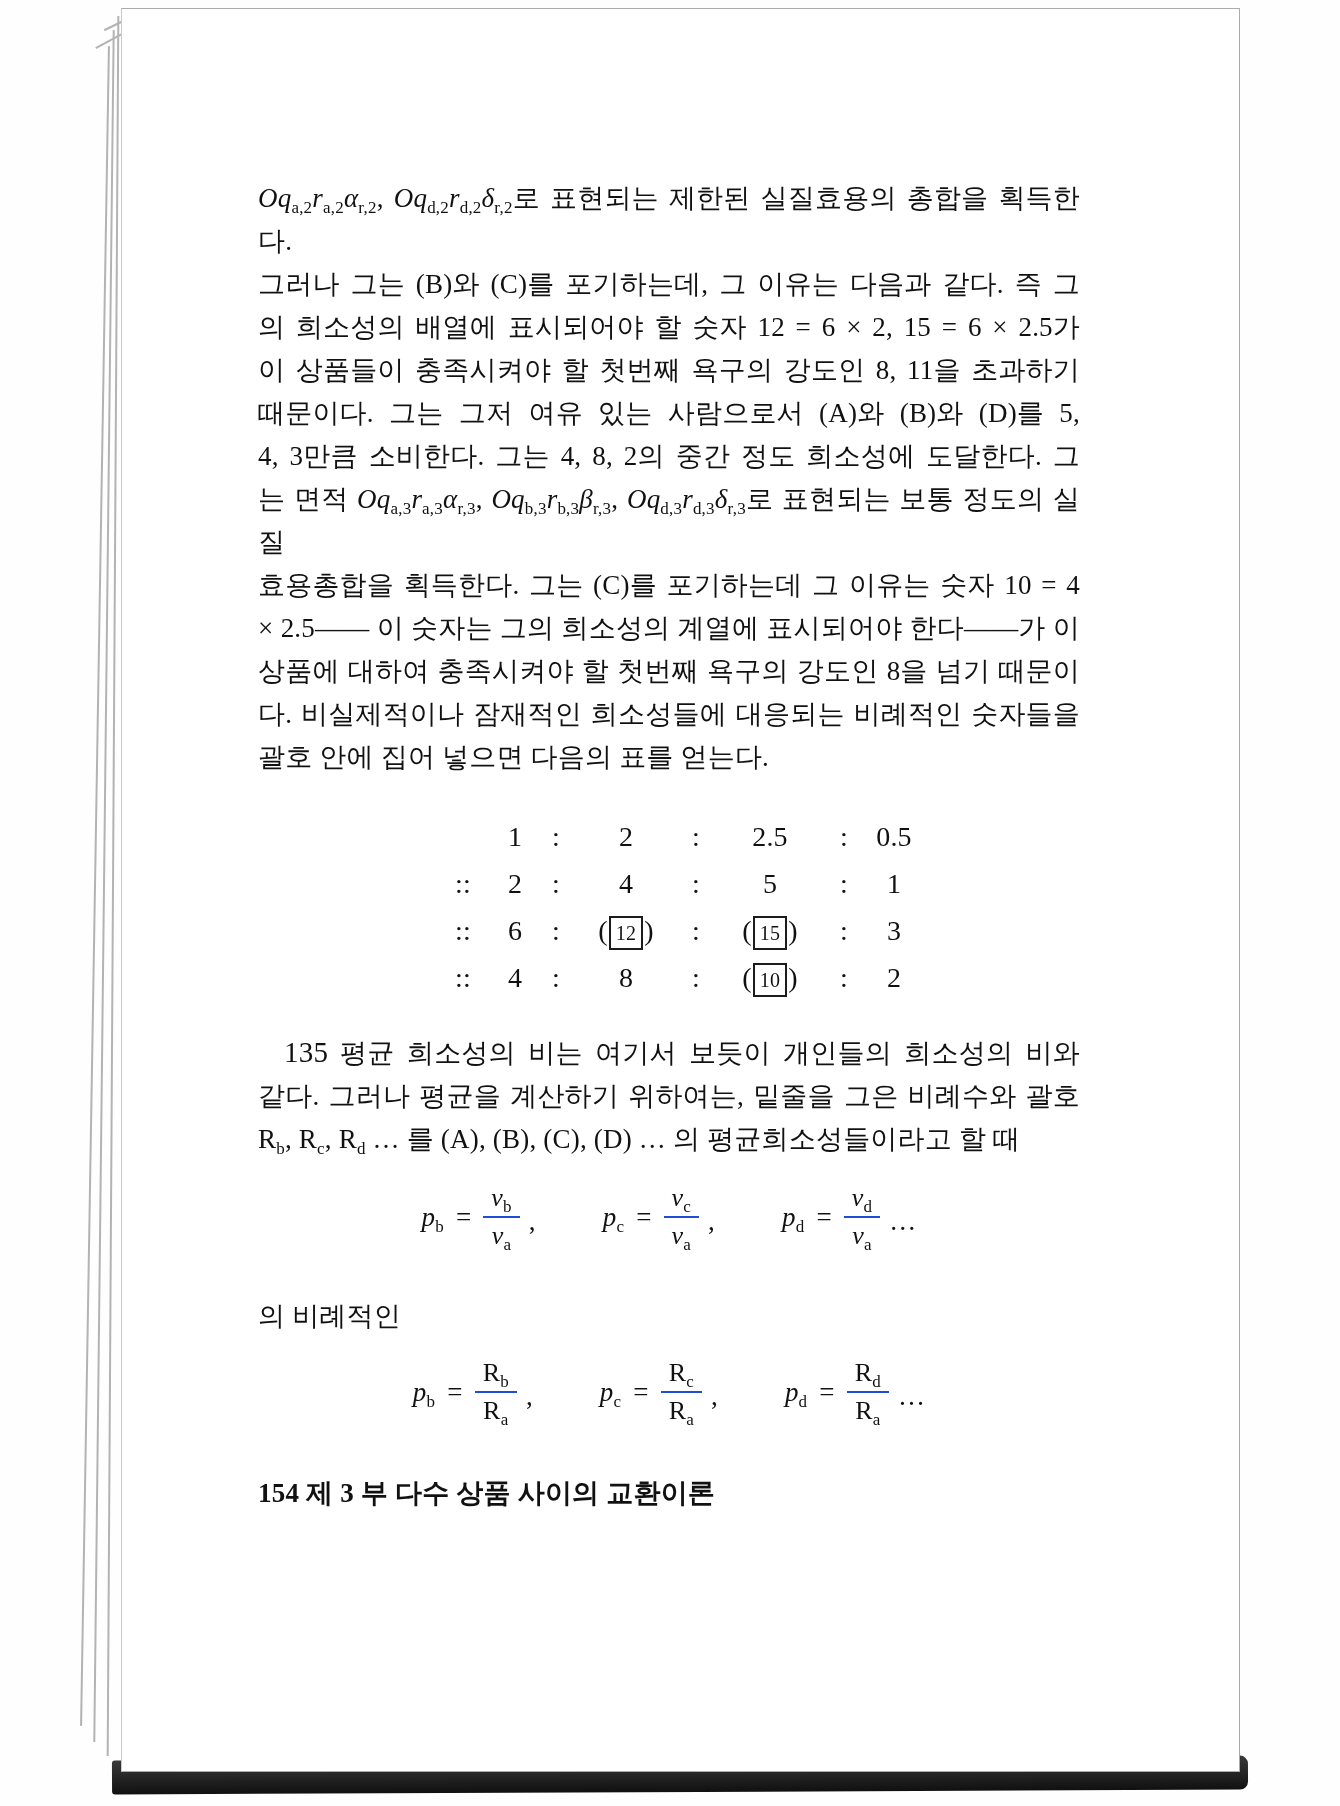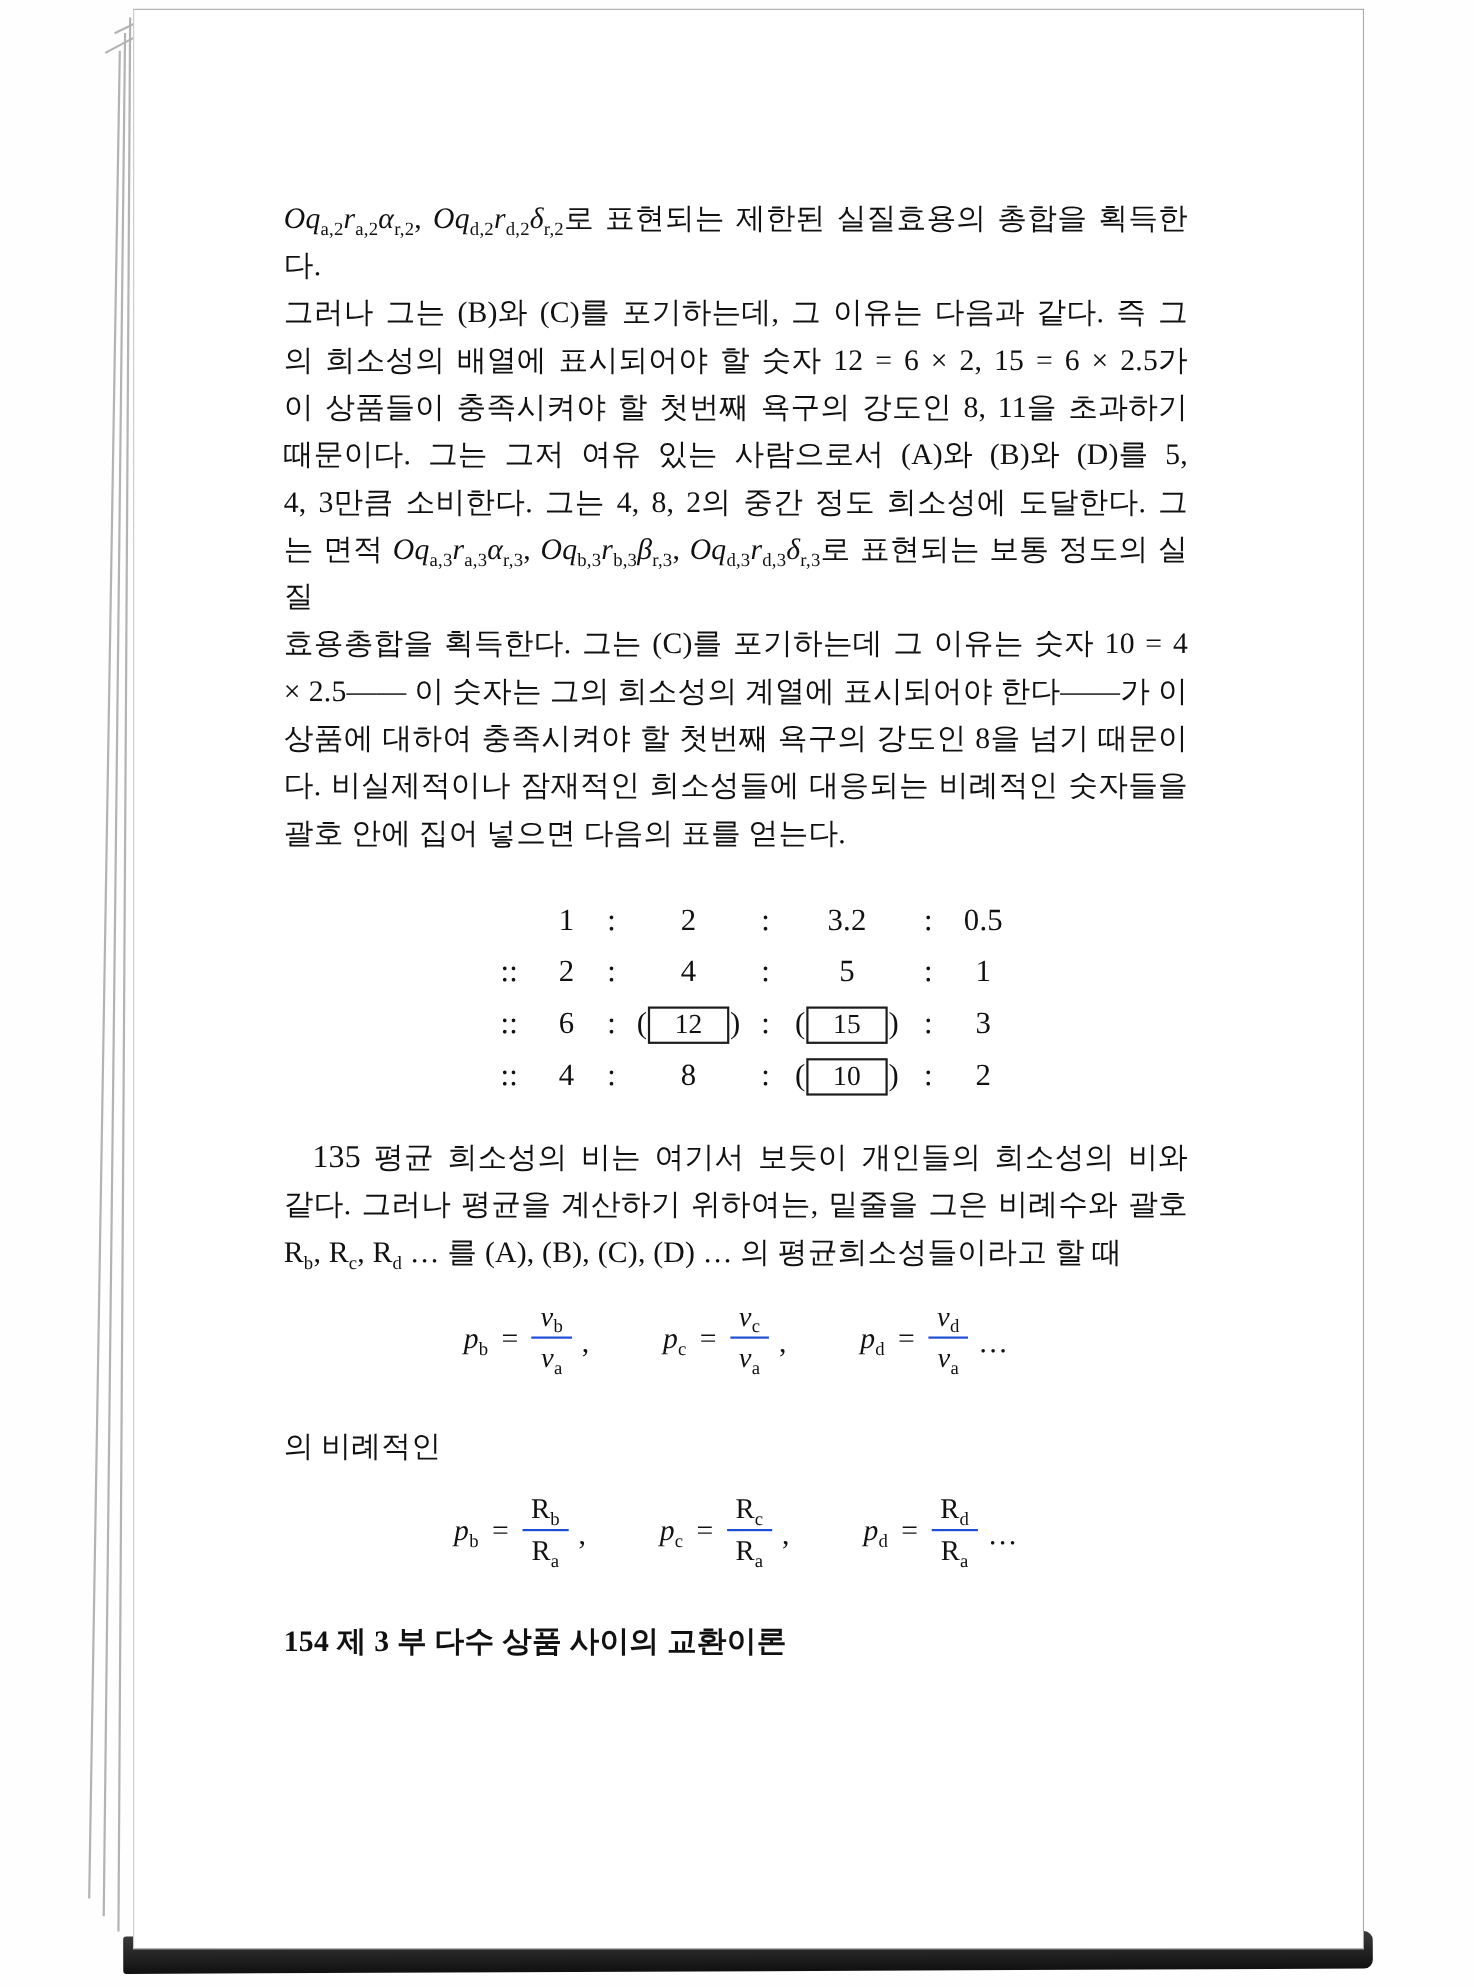--- a/index.html
+++ b/index.html
@@ -50,22 +50,22 @@
   .trow {
     display: grid;
     grid-template-columns: 58px 46px 36px 104px 36px 112px 36px 64px;
     height: 47px; align-items: center;
     font-size: 28px;
   }
   .tpre, .tv, .tc { text-align: center; white-space: nowrap; }
   .boxed {
     display: inline-block;
     border: 2px solid #1c1c1c;
-    padding: 0 22px; margin: 0 1px;
-    font-size: 25px; line-height: 30px;
+    padding: 0 5px; margin: 0 1px;
+    font-size: 20px; line-height: 30px;
   }
 
   
   .sec135 { margin-top: 30px; }
   .secnum { font-weight: normal; font-size: 29px; margin-left: 26px; margin-right: 12px; }
 
   
   .formula-row { margin-top: 22px; text-align: center; height: 86px; }
   .formula-row.r-row { margin-top: 20px; }
   .fitem { display: inline-flex; align-items: center; margin: 0 30px; vertical-align: middle; }
@@ -113,21 +113,21 @@
         <div class="tline lastline">괄호 안에 집어 넣으면 다음의 표를 얻는다.</div>
       </div>
 
       <div class="ratio">
         <div class="trow">
           <span class="tpre"></span>
           <span class="tv">1</span>
           <span class="tc">:</span>
           <span class="tv">2</span>
           <span class="tc">:</span>
-          <span class="tv">3.2</span>
+          <span class="tv">2.5</span>
           <span class="tc">:</span>
           <span class="tv">0.5</span>
         </div>
         <div class="trow">
           <span class="tpre">::</span>
           <span class="tv">2</span>
           <span class="tc">:</span>
           <span class="tv">4</span>
           <span class="tc">:</span>
           <span class="tv">5</span>

